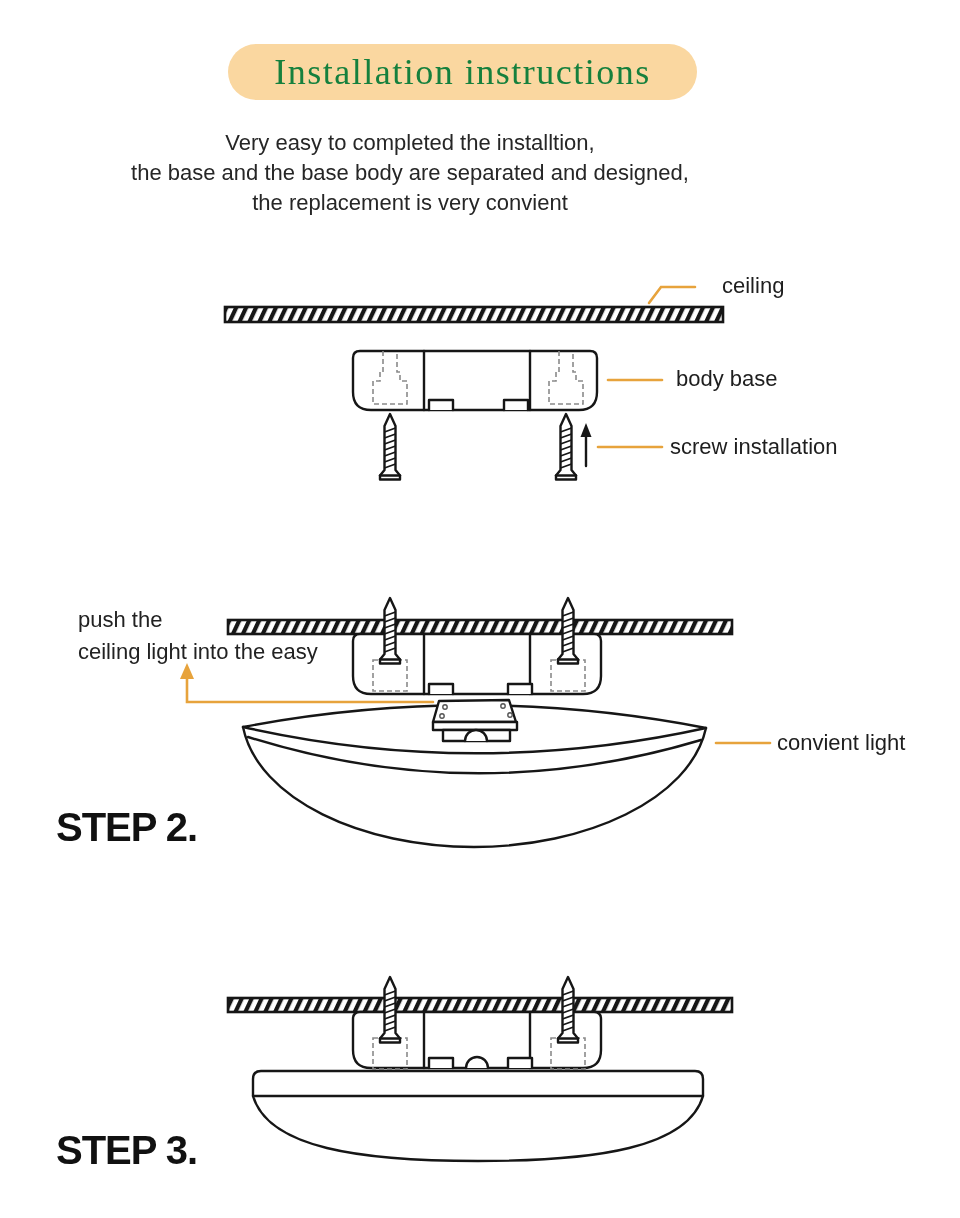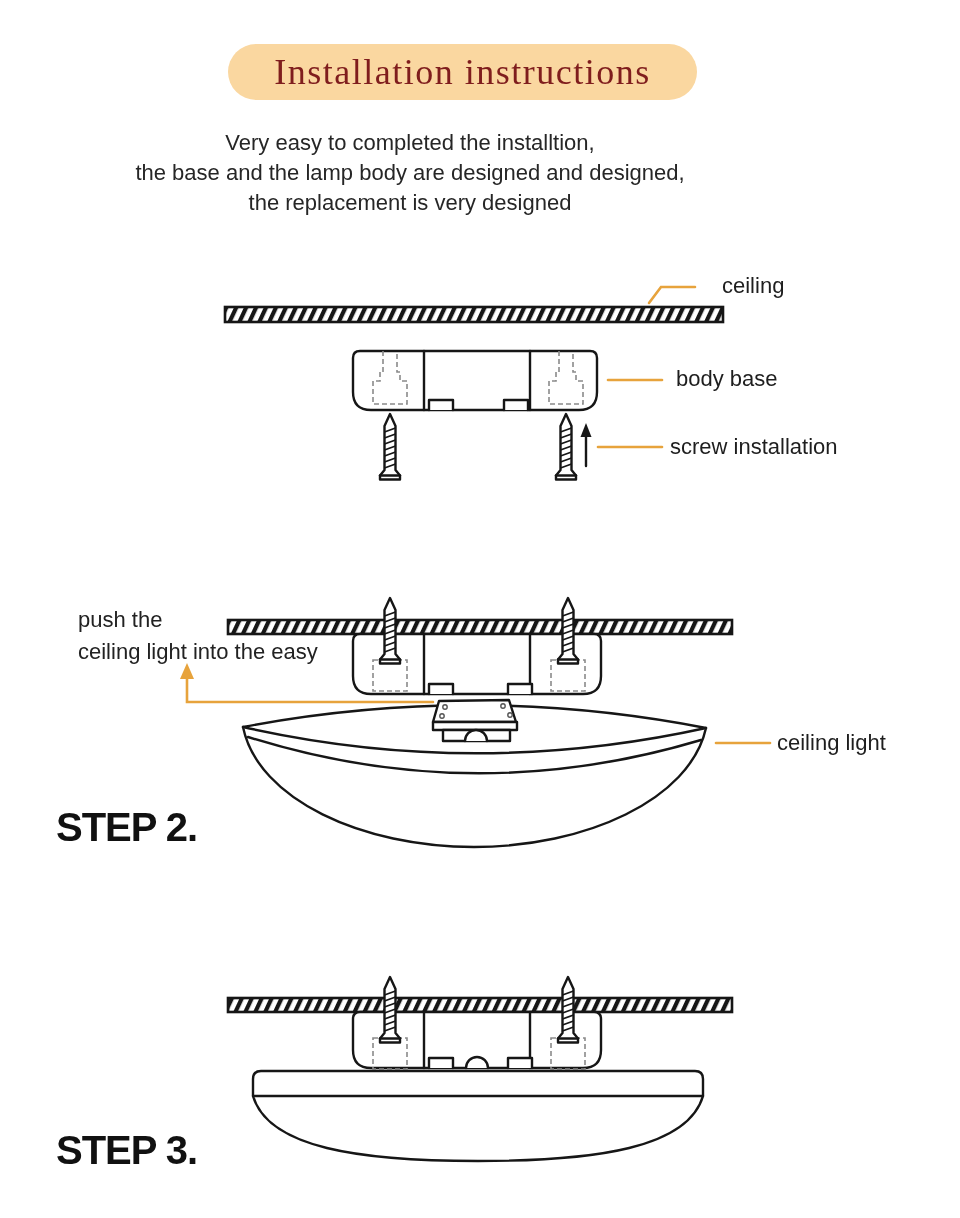--- a/index.html
+++ b/index.html
@@ -15,21 +15,21 @@
   .banner{
     left:228px;top:44px;width:469px;height:56px;
     background:#FAD7A0;
     border-radius:28px;
     display:flex;align-items:center;justify-content:center;
   }
   .banner-text{
     font-family:"Liberation Serif", serif;
     font-size:36px;
     letter-spacing:1.5px;
-    color:#7f1d1d;
+    color:#15803d;
     white-space:nowrap;
   }
   .subtitle{
     left:0;top:128px;width:820px;
     text-align:center;
     font-size:22px;
     line-height:30px;
     color:#262626;
   }
   .step-label{
@@ -164,28 +164,28 @@
       </g>
     </g>
   </svg>
 
   <div class="abs banner">
     <span class="banner-text">Installation instructions</span>
   </div>
 
   <div class="abs subtitle">
     <div>Very easy to completed the installtion,</div>
-    <div>the base and the lamp body are designed and designed,</div>
-    <div>the replacement is very designed</div>
+    <div>the base and the base body are separated and designed,</div>
+    <div>the replacement is very convient</div>
   </div>
 
   <div class="abs callout" style="left:702px;top:273px;margin-left:20px;">ceiling</div>
   <div class="abs callout" style="left:676px;top:366px;">body base</div>
   <div class="abs callout" style="left:670px;top:434px;">screw installation</div>
 
   <div class="abs note" style="left:78px;top:607px;">push the</div>
   <div class="abs note" style="left:78px;top:639px;">ceiling light into the easy</div>
-  <div class="abs callout" style="left:777px;top:730px;">ceiling light</div>
+  <div class="abs callout" style="left:777px;top:730px;">convient light</div>
   <div class="abs step-label" style="left:56px;top:805px;">STEP 2.</div>
 
   <div class="abs step-label" style="left:56px;top:1128px;">STEP 3.</div>
 
 </div>
 
 </body></html>

